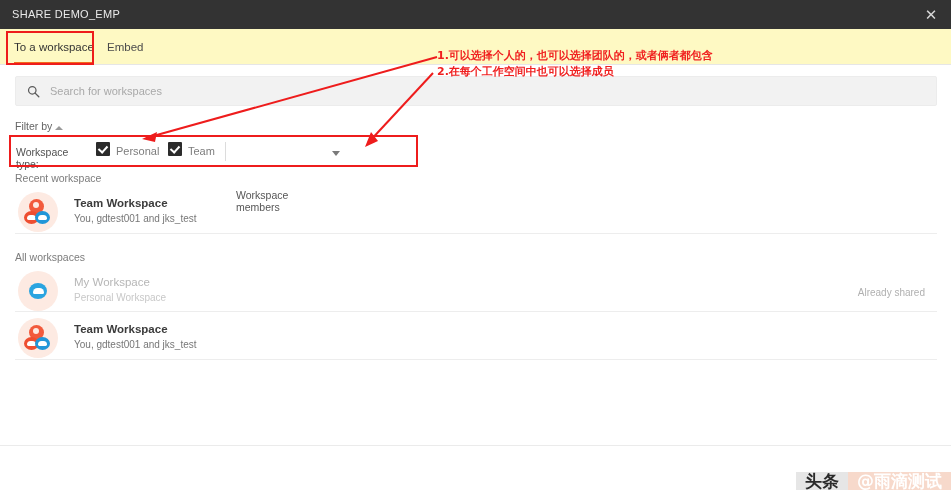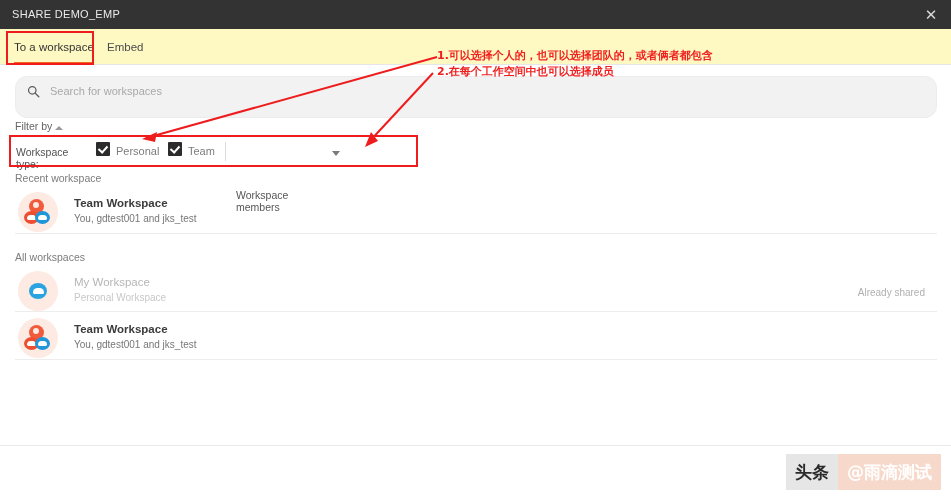--- a/index.html
+++ b/index.html
@@ -38,22 +38,22 @@
   .tab.active { color:#333; }
   .tab-underline {
     position:absolute; height:3px; background:#f4681a; bottom:0; left:0; right:0;
   }
   #tab0 { left:14px; }
   #tab1 { left:107px;text-align:center; }
   #tab2 { left:160px; }
 
   
   .searchbox {
-    position:absolute; left:15px; top:76px; width:922px; height:42px;
-    background:#f2f2f2; border:1px solid #ececec; border-radius:12px;
+    position:absolute; left:15px; top:76px; width:922px; height:30px;
+    background:#f2f2f2; border:1px solid #ececec; border-radius:2px;
   }
   .search-icon {
     position:absolute; left:11px; top:8px; width:13px; height:13px;
   }
   .search-placeholder {
     position:absolute; left:34px; top:8px;
     font-size:11px; color:#a9a9a9;
   }
 
   
@@ -175,21 +175,21 @@
   #box-filter { left:9px;  top:135px; width:409px; height:32px; }
   .anno-text {
     position:absolute; color:#f01f1f; font-weight:bold;
     font-family:"DejaVu Sans","Liberation Sans",sans-serif;
     font-size:11px; white-space:nowrap;
   }
   #anno-1 { left:437px; top:48px; }
   #anno-2 { left:437px; top:64px; }
 
   
-  .wm { position:absolute; right:10px; bottom:10px; height:36px; display:flex;margin-top:38px; }
+  .wm { position:absolute; right:0; bottom:10px; height:18px; display:flex;margin-top:38px; }
   .wm-a {
     background:#e6e6e6; color:#2b2b2b; font-weight:bold; font-size:17px;
     padding:2px 9px; display:flex; align-items:center;
     font-family:"DejaVu Sans","Liberation Sans",sans-serif;
   }
   .wm-b {
     background:#f7d9cb; color:#ffffff; font-weight:bold; font-size:17px;
     padding:2px 9px; display:flex; align-items:center;
     font-family:"DejaVu Sans","Liberation Sans",sans-serif;
   }

